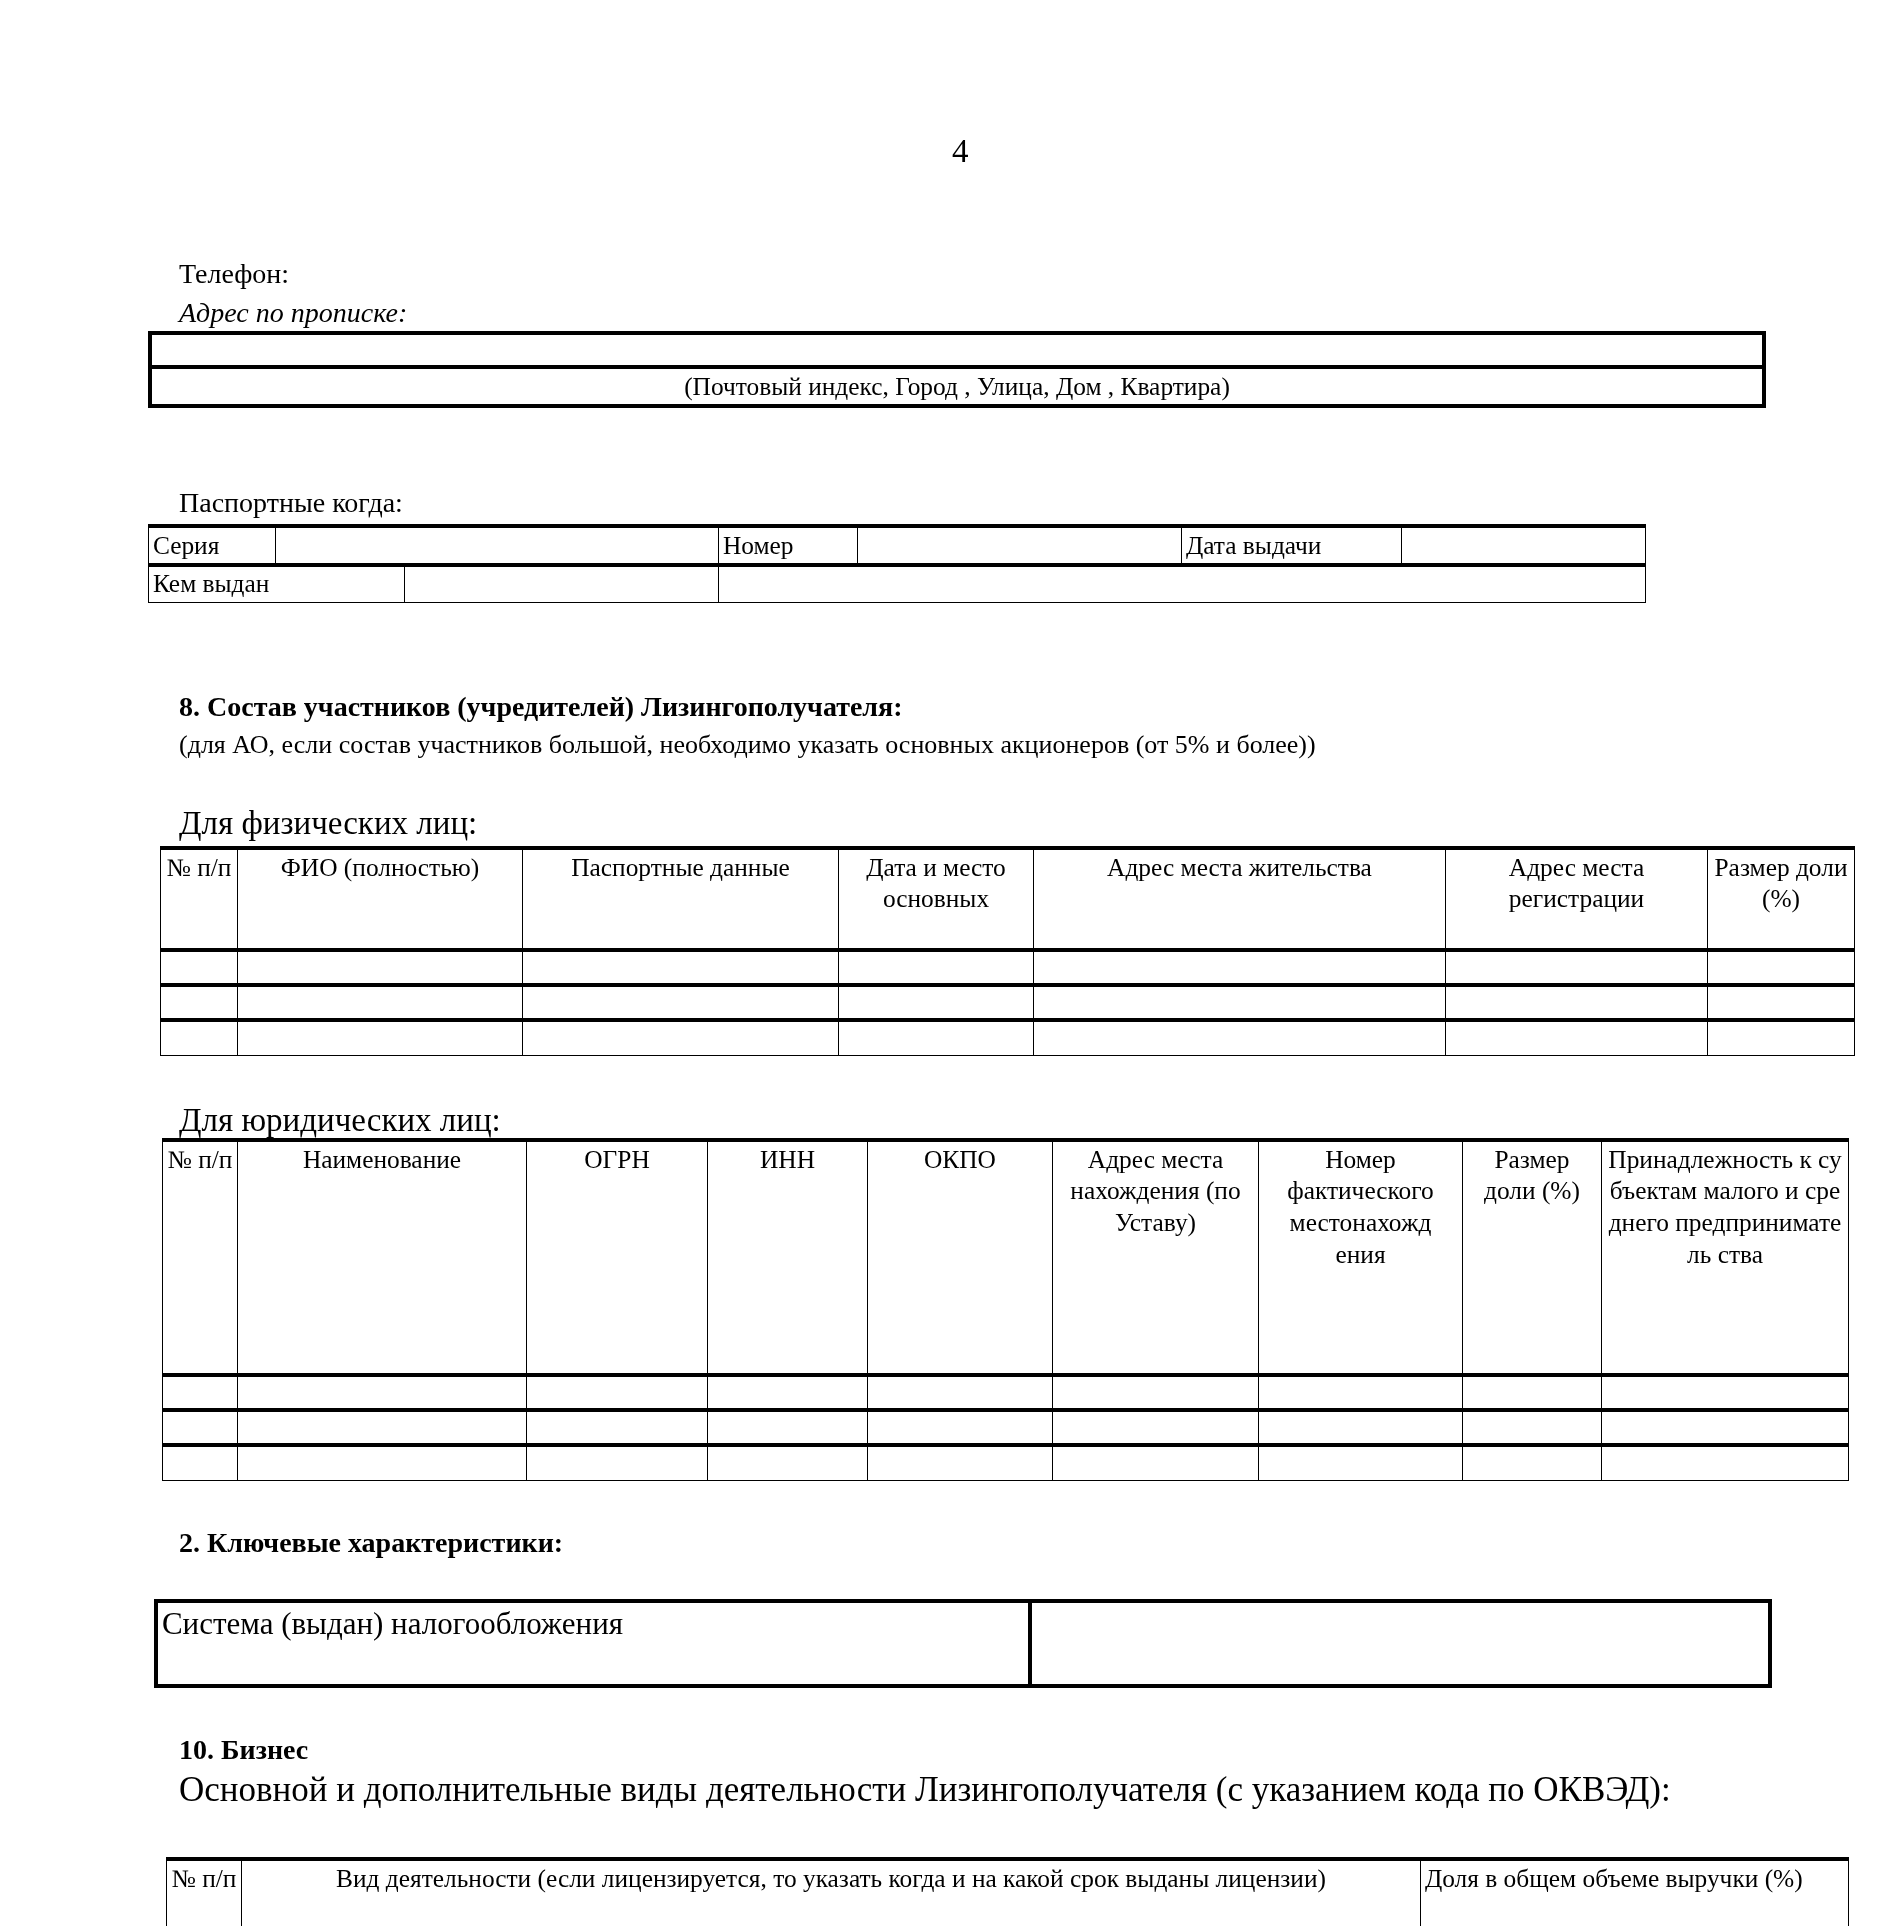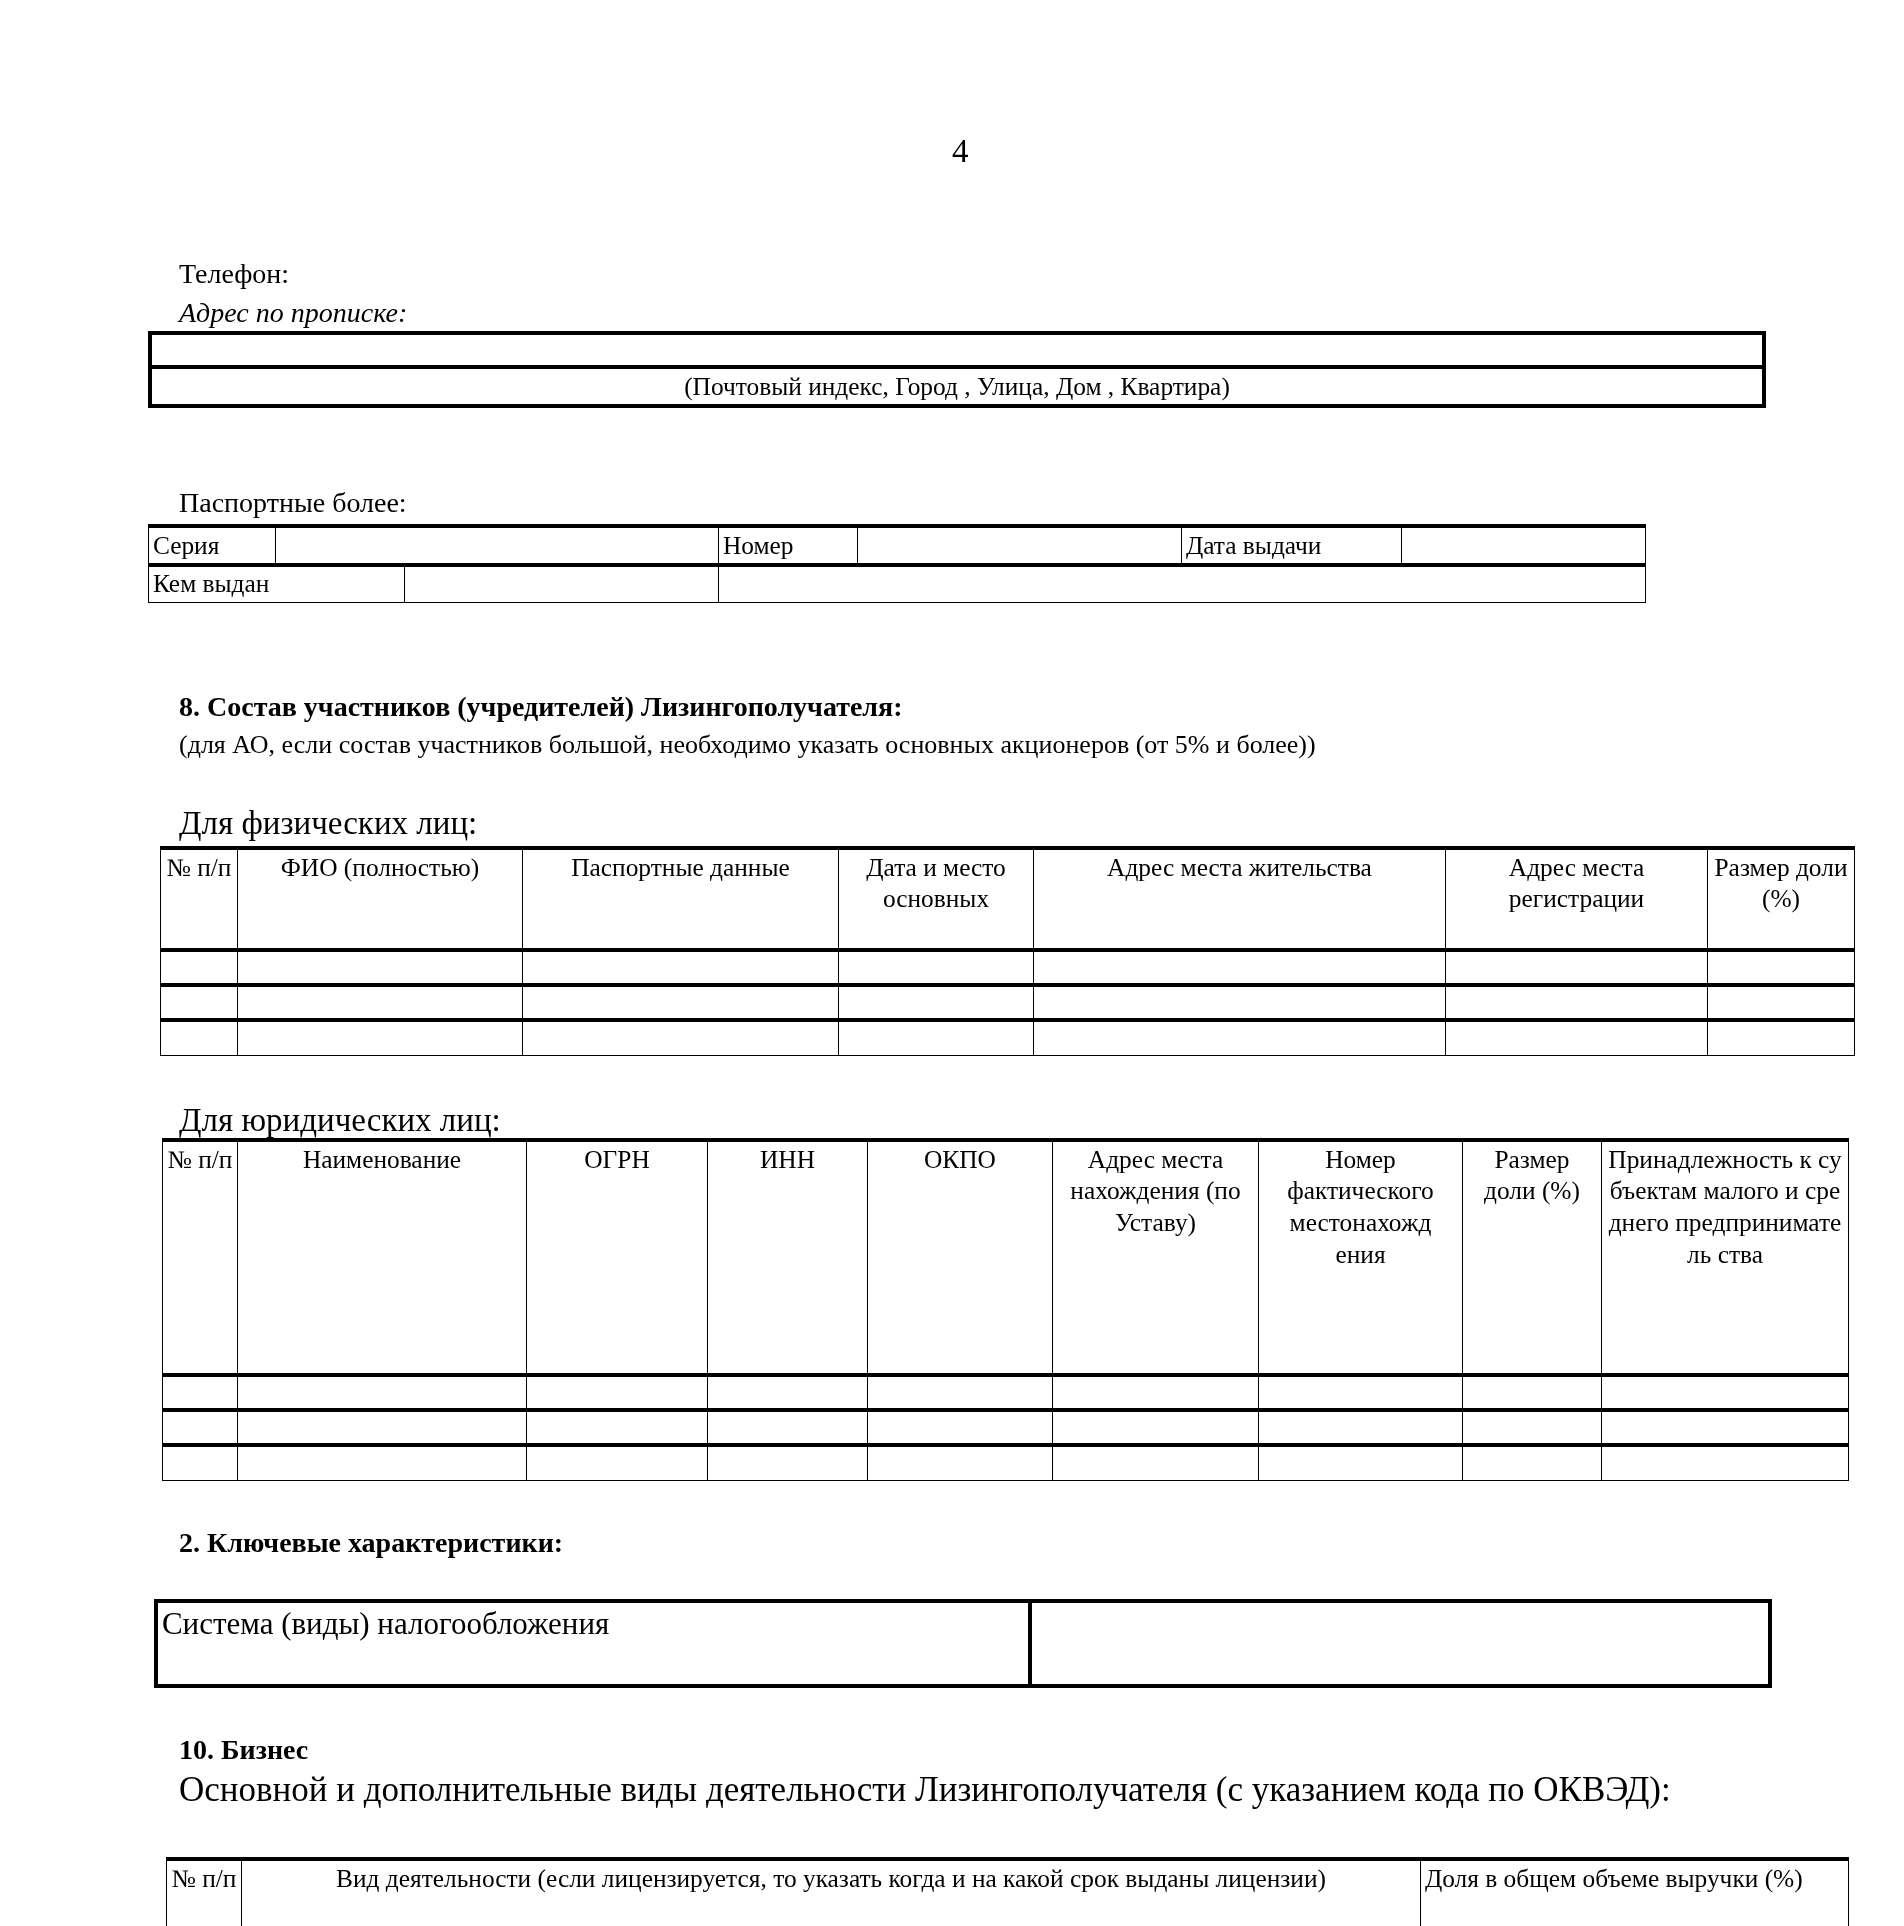--- a/index.html
+++ b/index.html
@@ -27,21 +27,21 @@
   <tbody>
       <tr>
         <td class="outer" style="height:27px;"></td>
       </tr>
   <tr>
         <td class="outer c" style="height:23px;font-family:Liberation Serif, serif;">(Почтовый индекс,  Город , Улица, Дом , Квартира)</td>
       </tr>
 </tbody>
   </table>
 
-<div class="abs txt" style="left:179px;top:487px;">Паспортные более:</div>
+<div class="abs txt" style="left:179px;top:487px;">Паспортные когда:</div>
 <table class="frm" style="left:148px;top:524px;width:1498px;">
   <colgroup>
       <col style="width:127px">
       <col style="width:443px">
       <col style="width:139px">
       <col style="width:324px">
       <col style="width:220px">
       <col>
     </colgroup>
   <tbody>
@@ -179,21 +179,21 @@
   </table>
 
 <div class="abs txt bold" style="left:179px;top:1527px;">2. Ключевые характеристики:</div>
 <table class="frm" style="left:154px;top:1599px;width:1618px;">
   <colgroup>
       <col style="width:874px">
       <col>
     </colgroup>
   <tbody>
       <tr class="thick" style="height:85px;">
-    <td class="outer" style="font-size:31px;">Система (виды) налогообложения</td>
+    <td class="outer" style="font-size:31px;">Система (выдан) налогообложения</td>
     <td class="outer"></td>
   </tr>
 </tbody>
   </table>
 
 <div class="abs txt bold" style="left:179px;top:1734px;">10. Бизнес</div>
 <div class="abs" style="left:179px;top:1768px;width:1541px;font-size:35px;line-height:1.25;">Основной и дополнительные виды деятельности Лизингополучателя (с указанием кода по ОКВЭД):</div>
 <table class="frm" style="left:166px;top:1857px;width:1683px;">
   <colgroup>
       <col style="width:75px">

